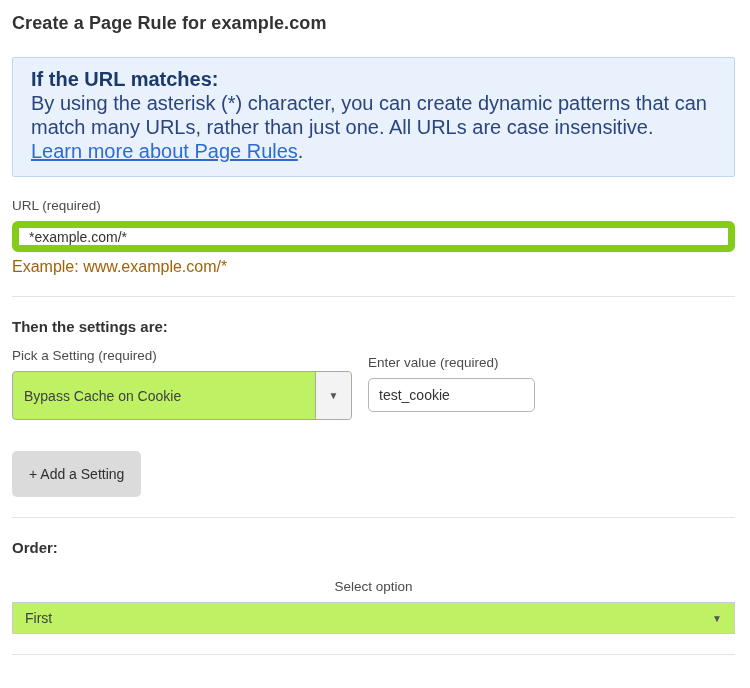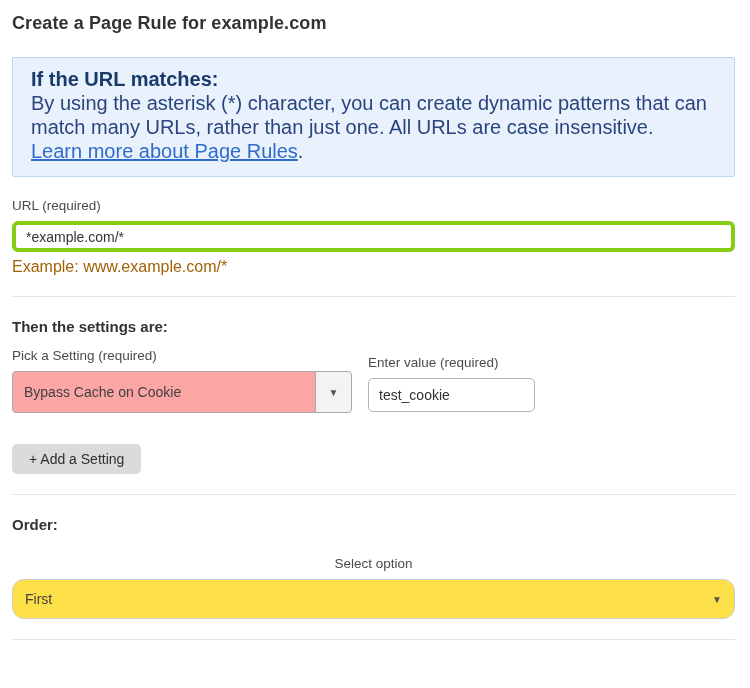--- a/index.html
+++ b/index.html
@@ -46,21 +46,21 @@
   .field-label {
     font-size: 13.5px;
     color: #4a4b4d;
   }
   .url-label { margin-top: 21px; }
   .text-input {
     display: block;
     width: 100%;
     height: 31px;
     margin-top: 8px;
-    border: 4px solid #84cc16;
+    border: 7px solid #84cc16;
     border-radius: 6px;
     padding: 0 10px;
     font-family: "Liberation Sans", "DejaVu Sans", sans-serif;
     font-size: 14px;
     color: #333333;
     background: #ffffff;
     outline: none;
   }
   .hint {
     margin-top: 6px;
@@ -82,24 +82,24 @@
     margin-top: 13px;
     display: flex;
     align-items: flex-start;
   }
   .settings-col-left { width: 340px; }
   .settings-col-right { margin-left: 16px; margin-top: 7px; }
   .select-split {
     margin-top: 8px;
     display: flex;
     width: 340px;
-    height: 42px;
+    height: 49px;
     border: 1px solid #a9a9a9;
     border-radius: 4px;
-    background: #fca5a5;
+    background: #bef264;
     overflow: hidden;
     cursor: pointer;
   }
   .select-split .select-text {
     flex: 1;
     display: flex;
     align-items: center;
     padding: 0 11px;
     font-size: 14px;
     color: #404040;
@@ -135,36 +135,36 @@
     font-size: 14px;
     cursor: pointer;
     white-space: nowrap;
   }
   .btn-gray {
     background: #dbdbdb;
     color: #2f2f2f;
   }
   .btn-add {
     margin-top: 31px;
-    height: 30px;
+    height: 46px;
     padding: 0 17px;
   }
   .order-label { margin-top: 23px; text-align: center; }
   .full-select {
     margin-top: 8px;
     display: flex;
     align-items: center;
     width: 100%;
-    height: 40px;
+    height: 32px;
     border: 1px solid #cccccc;
-    border-radius: 12px;
+    border-radius: 0;
     padding: 0 12px;
     font-size: 14px;
     color: #404040;
-    background: #fde047;
+    background: #bef264;
     cursor: pointer;
   }
   .full-select .full-select-text { flex: 1; }
   .full-select .full-select-arrow { color: #555555; font-size: 10px; }
   .help-text {
     margin-top: 8px;
     font-size: 13.5px;
     line-height: 23px;
     color: #3f4044;
     max-width: 720px;

